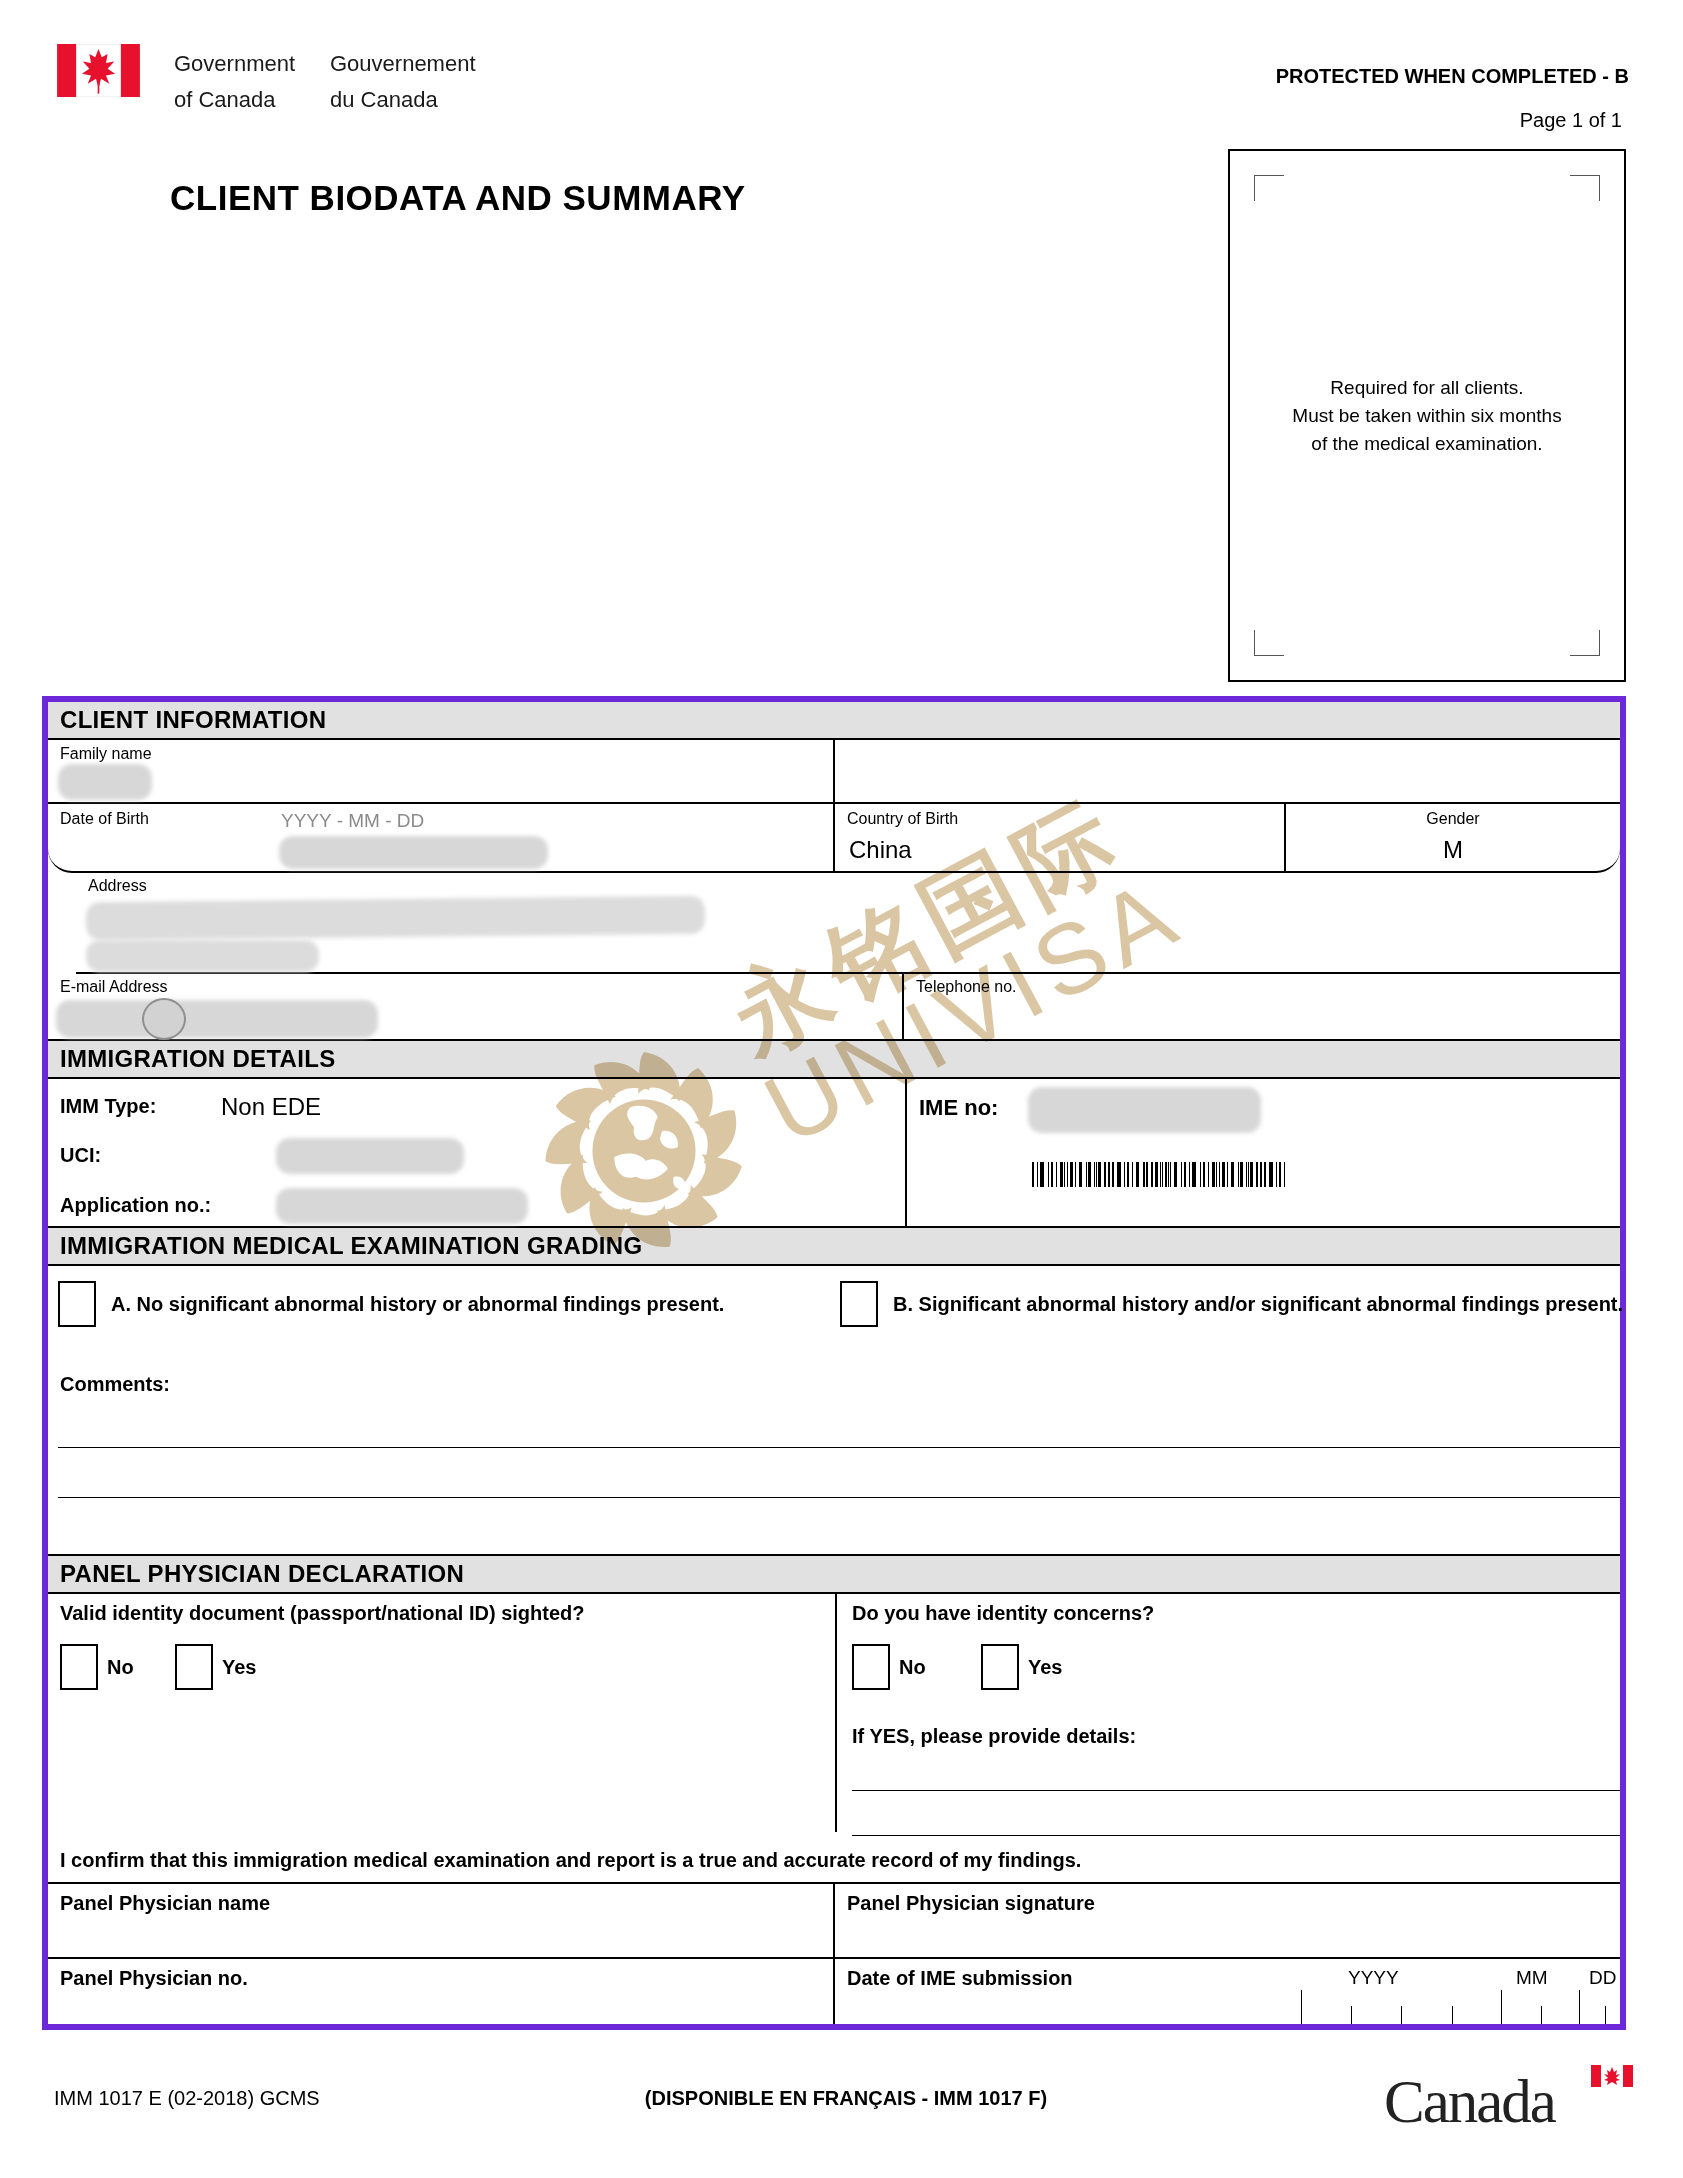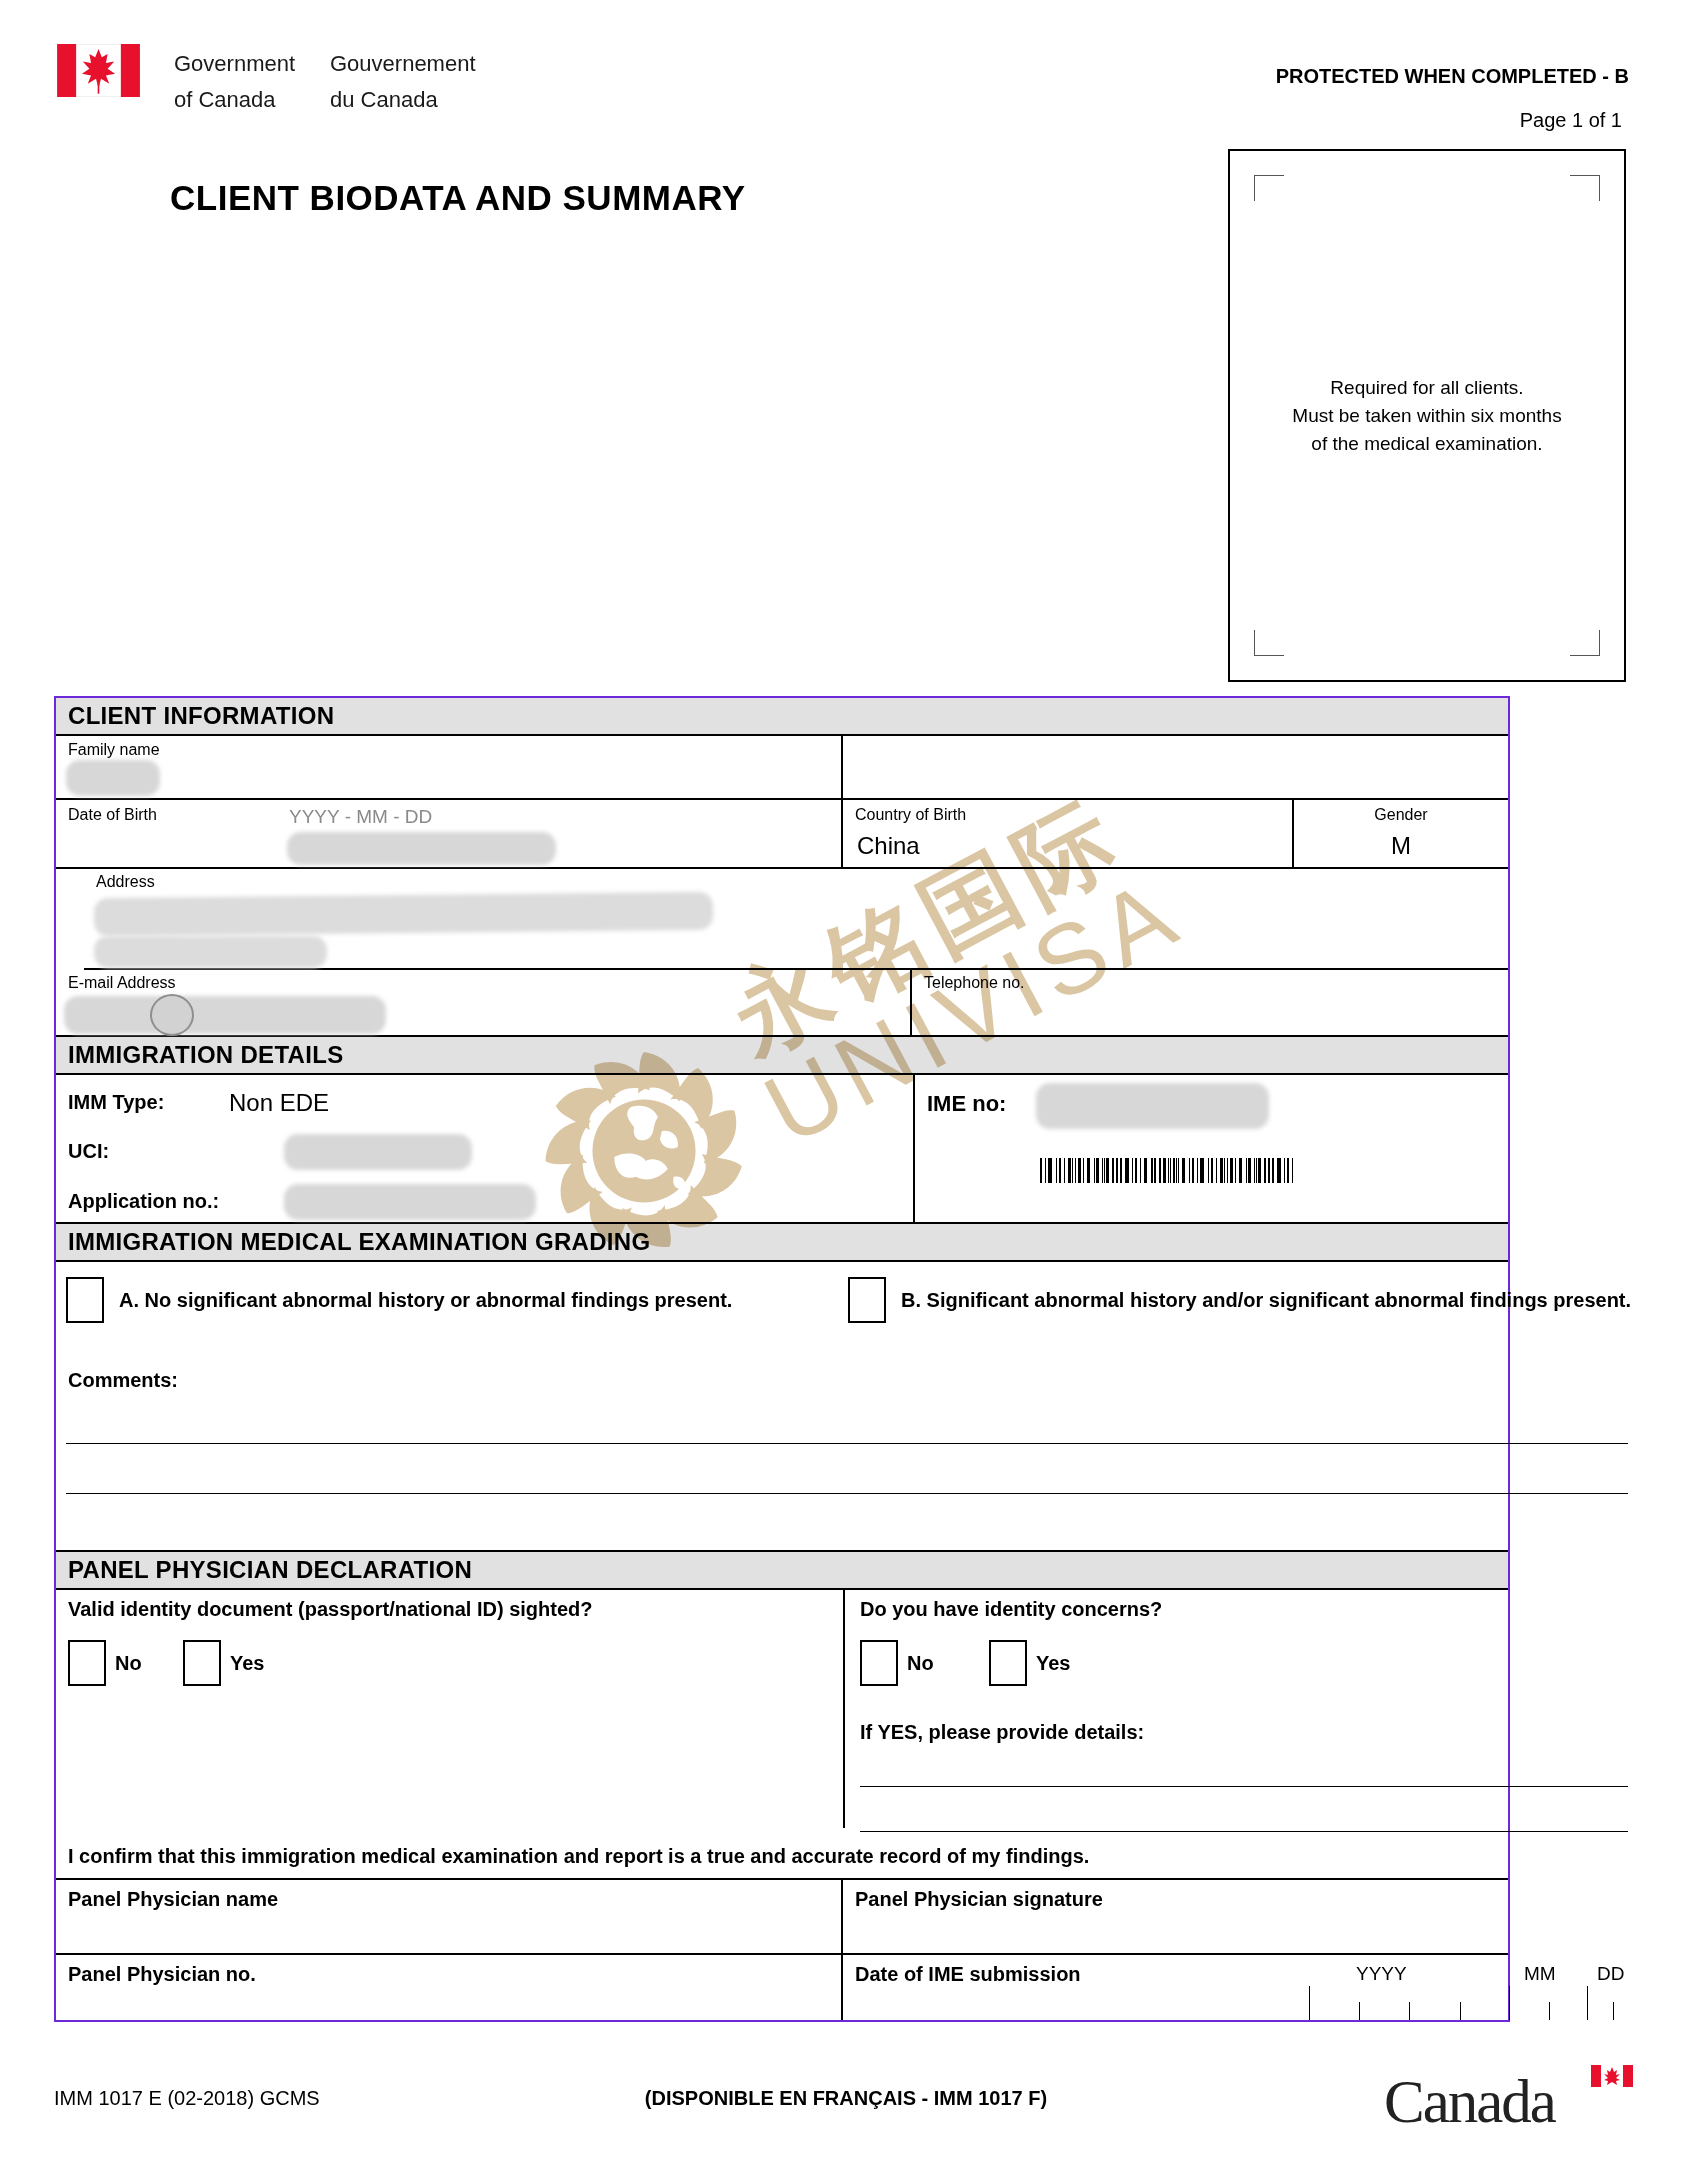--- a/index.html
+++ b/index.html
@@ -19,21 +19,21 @@
   
   .photo-box { position:absolute; left:1228px; top:149px; width:398px; height:533px; border:2px solid #000; background:#fff; }
   .corner { position:absolute; width:30px; height:26px; }
   .corner.tl { left:24px; top:24px; border-left:1px solid #555; border-top:1px solid #555; }
   .corner.tr { right:24px; top:24px; border-right:1px solid #555; border-top:1px solid #555; }
   .corner.bl { left:24px; bottom:24px; border-left:1px solid #555; border-bottom:1px solid #555; }
   .corner.br { right:24px; bottom:24px; border-right:1px solid #555; border-bottom:1px solid #555; }
   .photo-text { position:absolute; left:0; top:223px; width:100%; text-align:center; font-size:19px; line-height:28px; color:#000; }
 
   
-  .table { position:absolute; left:54px; top:696px; width:1456px; border:2px solid #6d28d9; background:#fff; }
+  .table { position:absolute; left:42px; top:696px; width:1584px; border:6px solid #6d28d9; background:#fff; }
   .row { position:relative; display:flex; border-bottom:2px solid #000; background:#fff; }
   .row:last-child { border-bottom:none; }
   .bar { height:38px; background:#e1e1e1; display:flex; align-items:center; padding-left:12px;
          font-size:24px; font-weight:bold; color:#000; border-bottom:2px solid #000; letter-spacing:0.3px; }
   .cell { position:relative; height:100%; }
   .brd { border-right:2px solid #000; }
   .lab { position:absolute; font-size:16px; color:#000; white-space:nowrap; }
   .lab.b { font-weight:bold; font-size:20px; }
   .val { position:absolute; font-size:24px; color:#000; white-space:nowrap; }
   .hint { position:absolute; font-size:19px; color:#8a8a8a; white-space:nowrap; }
@@ -112,21 +112,21 @@
 
     <div class="bar">CLIENT INFORMATION</div>
 
     <div class="row" style="height:64px;">
       <div class="cell brd" style="width:787px;">
         <div class="lab" style="left:12px; top:5px;">Family name</div>
         <div class="redact" style="left:10px; top:24px; width:94px; height:36px;"></div>
       </div>
     </div>
 
-    <div class="row" style="height:69px;">
+    <div class="row" style="height:69px;border-radius:24px;">
       <div class="cell brd" style="width:787px;">
         <div class="lab" style="left:12px; top:6px;">Date of Birth</div>
         <div class="hint" style="left:233px; top:6px;">YYYY - MM - DD</div>
         <div class="redact" style="left:231px; top:32px; width:269px; height:33px;"></div>
       </div>
       <div class="cell brd" style="width:451px;">
         <div class="lab" style="left:12px; top:6px;">Country of Birth</div>
         <div class="val" style="left:14px; top:32px;">China</div>
       </div>
       <div class="cell" style="flex:1; text-align:center;">

